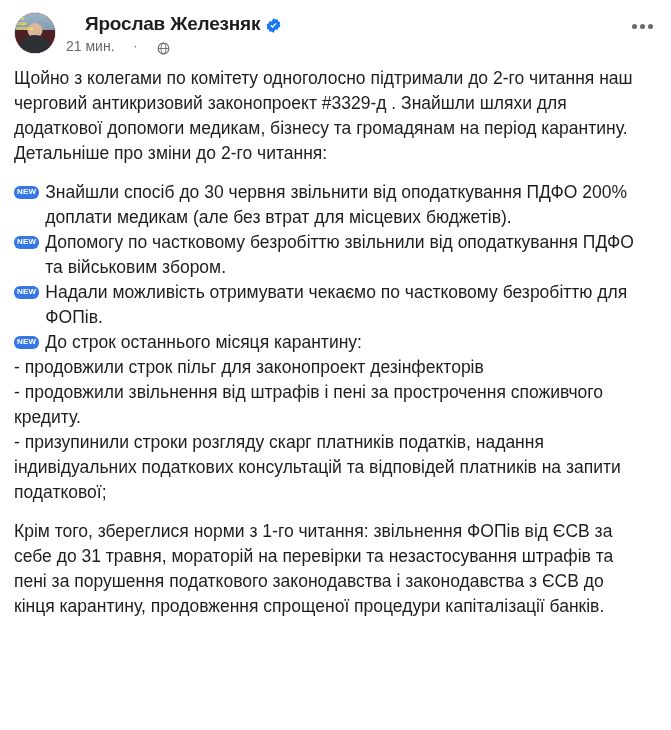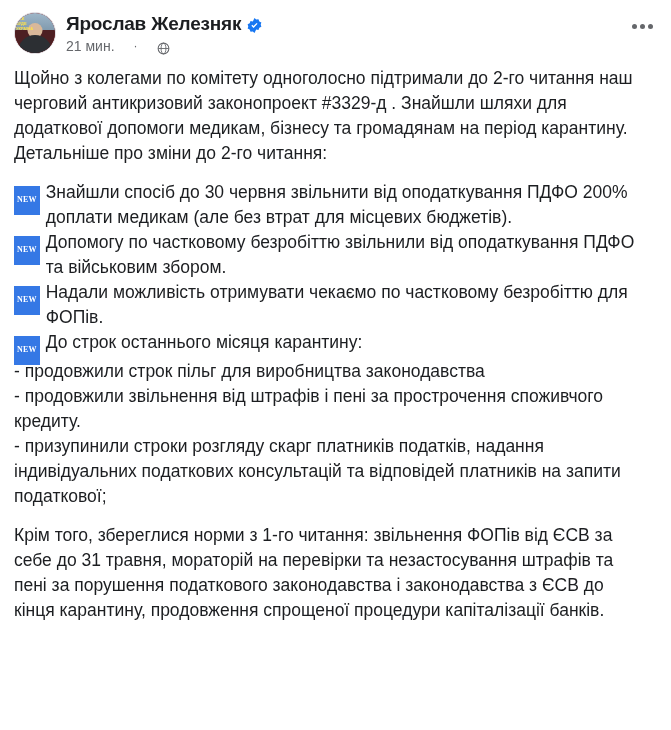--- a/index.html
+++ b/index.html
@@ -83,20 +83,21 @@
     margin-left: 10px;
     display: flex;
     flex-direction: column;
     justify-content: center;
     padding-top: 1px;
   }
   .name-row {
     display: flex;
     align-items: center;
     gap: 5px;
+    margin-left: 19px;
   }
   .page-name {
     font-size: 19px;
     font-weight: bold;
     color: #1c1e21;
     letter-spacing: -0.2px;
   }
   .verified {
     width: 17px;
     height: 17px;
@@ -163,26 +164,26 @@
   }
   .badge-new {
     flex: 0 0 auto;
     display: inline-block;
     background: #3578e5;
     color: #ffffff;
     font-size: 8px;
     font-weight: bold;
     line-height: 12px;
     height: 13px;
-    padding: 8px 3px;
-    border-radius: 0;
+    padding: 0 3px;
+    border-radius: 6px;
     letter-spacing: 0.2px;
     position: relative;
     top: 6px;
-    font-family: Liberation Serif, serif;
+    font-family: Liberation Sans, sans-serif;
   }
   .bullet-text {
     flex: 1 1 auto;
   }
   .list-block {
     margin-top: 0;
   }
   .gap-s {
     margin-top: 10px;
   }
@@ -251,21 +252,21 @@
       <div class="bullet-line">
         <span class="badge-new">NEW</span>
         <span class="bullet-text">Надали можливість отримувати чекаємо по частковому безробіттю для ФОПів.</span>
       </div>
 
       <div class="bullet-line">
         <span class="badge-new">NEW</span>
         <span class="bullet-text">До строк останнього місяця карантину:</span>
       </div>
 
-      <div class="list-block">- продовжили строк пільг для виробництва законодавства</div>
+      <div class="list-block">- продовжили строк пільг для законопроект дезінфекторів</div>
       <div class="list-block">- продовжили звільнення від штрафів і пені за прострочення споживчого кредиту.</div>
       <div class="list-block">- призупинили строки розгляду скарг платників податків, надання індивідуальних податкових консультацій та відповідей платників на запити податкової;</div>
     </div>
 
     <div class="para">Крім того, збереглися норми з 1-го читання: звільнення ФОПів від ЄСВ за себе до 31 травня, мораторій на перевірки та незастосування штрафів та пені за порушення податкового законодавства і законодавства з ЄСВ до кінця карантину, продовження спрощеної процедури капіталізації банків.</div>
 
   </div>
 
 </div>
 

